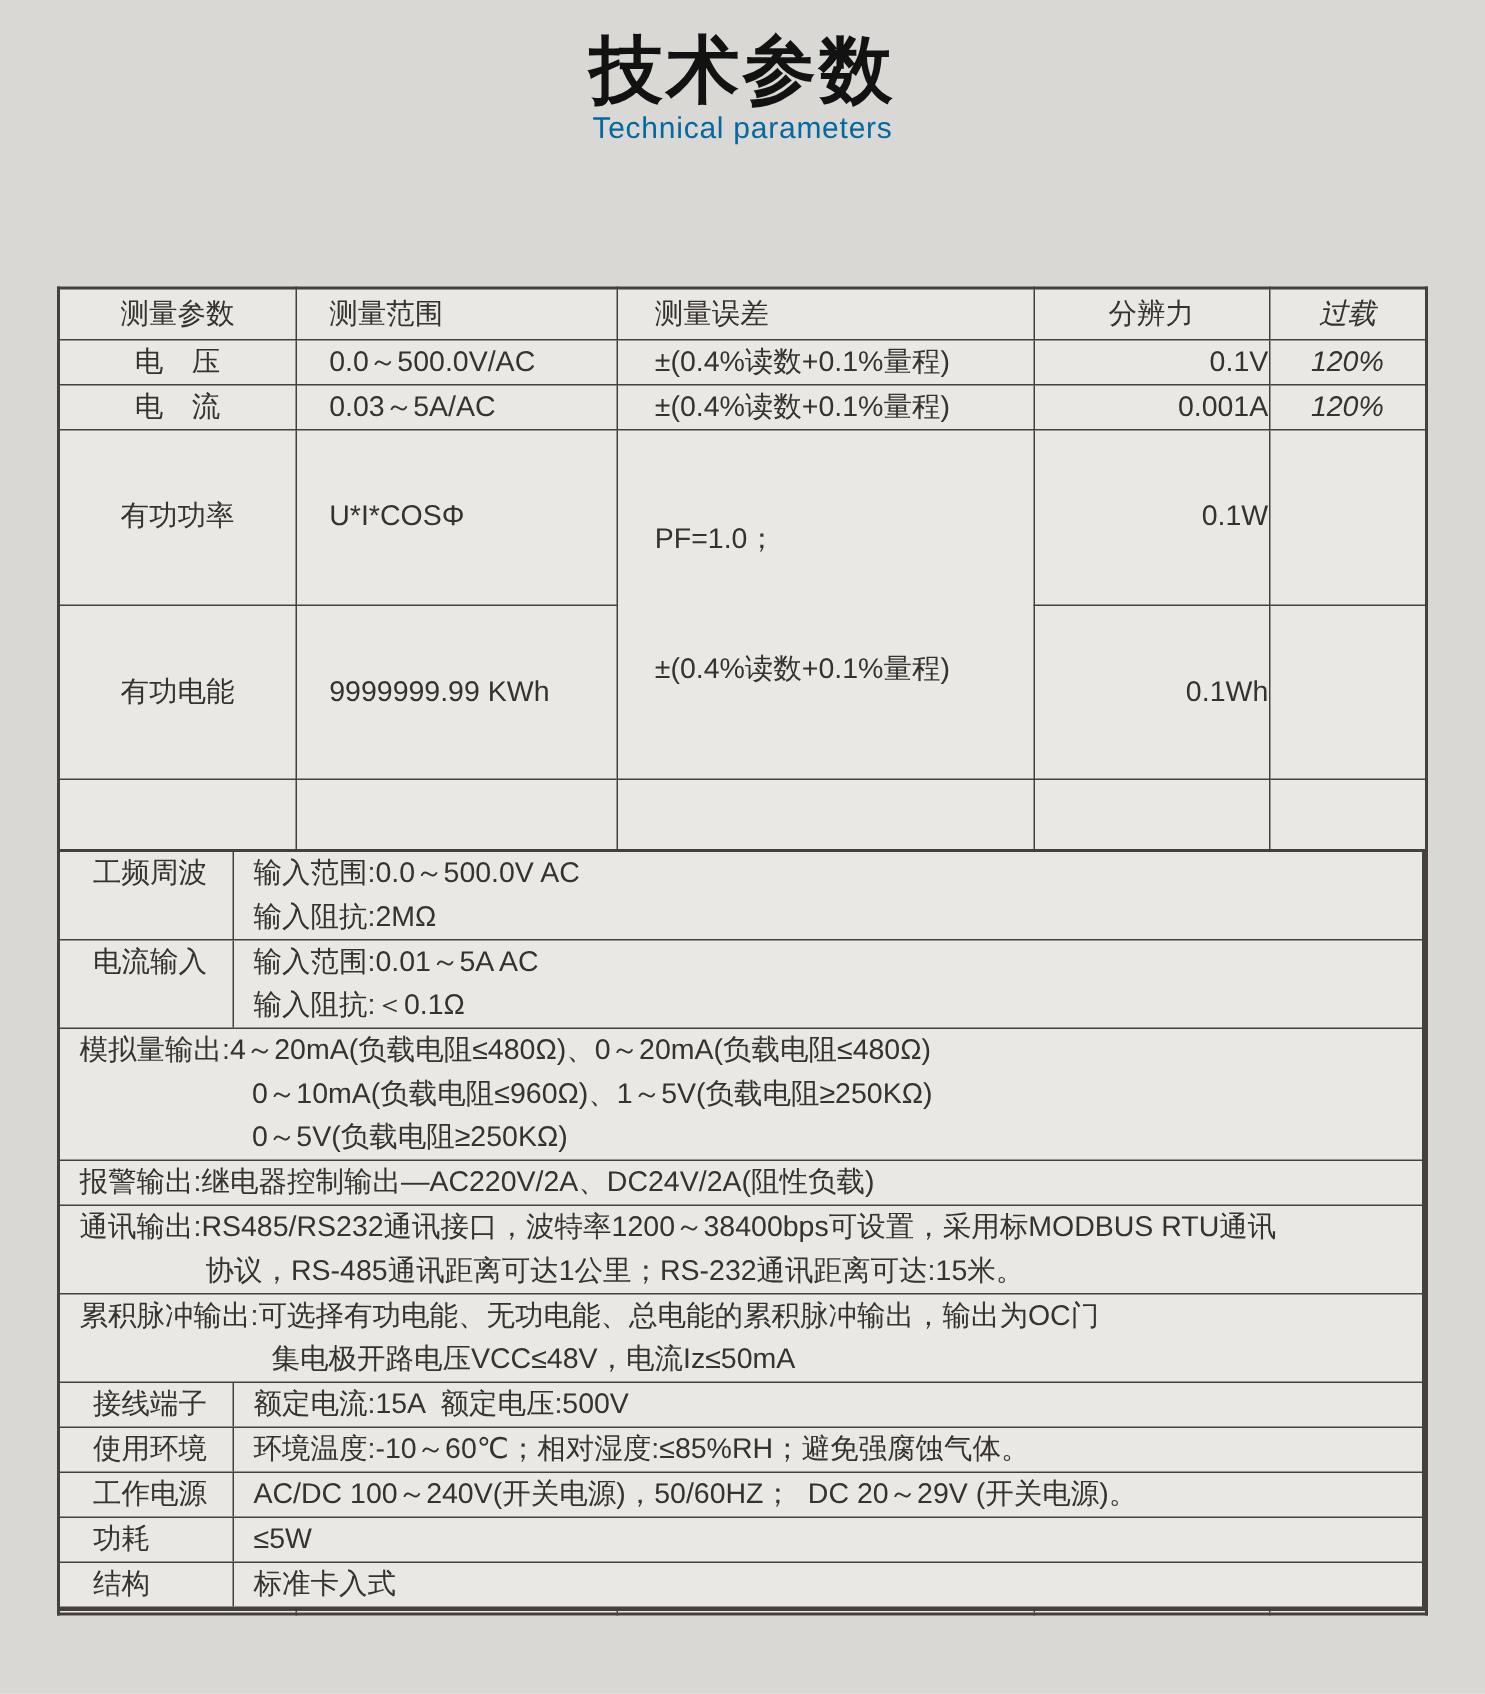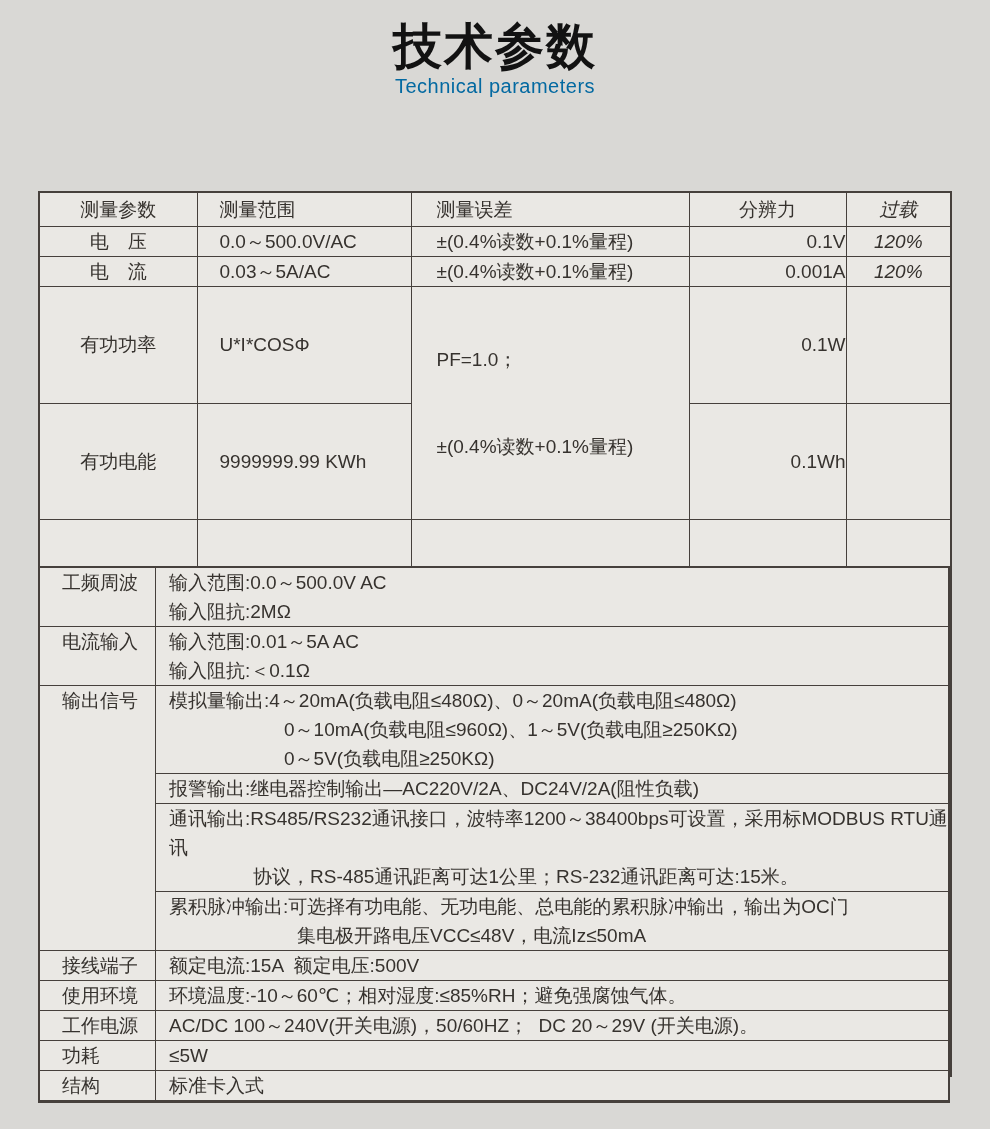--- a/index.html
+++ b/index.html
@@ -187,21 +187,20 @@
 
   <div class="t2-row">
     <div class="t2-label">电流输入</div>
     <div class="t2-content">
       <div class="t2-line">输入范围:0.01～5A AC</div>
       <div class="t2-line">输入阻抗:＜0.1Ω</div>
     </div>
   </div>
 
   <div class="t2-row">
-    <div class="t2-label">输出信号</div>
     <div class="t2-content">
       <div class="t2-subrow">
         <div class="t2-line">模拟量输出:4～20mA(负载电阻≤480Ω)、0～20mA(负载电阻≤480Ω)</div>
         <div class="t2-line ind-analog">0～10mA(负载电阻≤960Ω)、1～5V(负载电阻≥250KΩ)</div>
         <div class="t2-line ind-analog">0～5V(负载电阻≥250KΩ)</div>
       </div>
       <div class="t2-subrow">
         <div class="t2-line">报警输出:继电器控制输出—AC220V/2A、DC24V/2A(阻性负载)</div>
       </div>
       <div class="t2-subrow">

